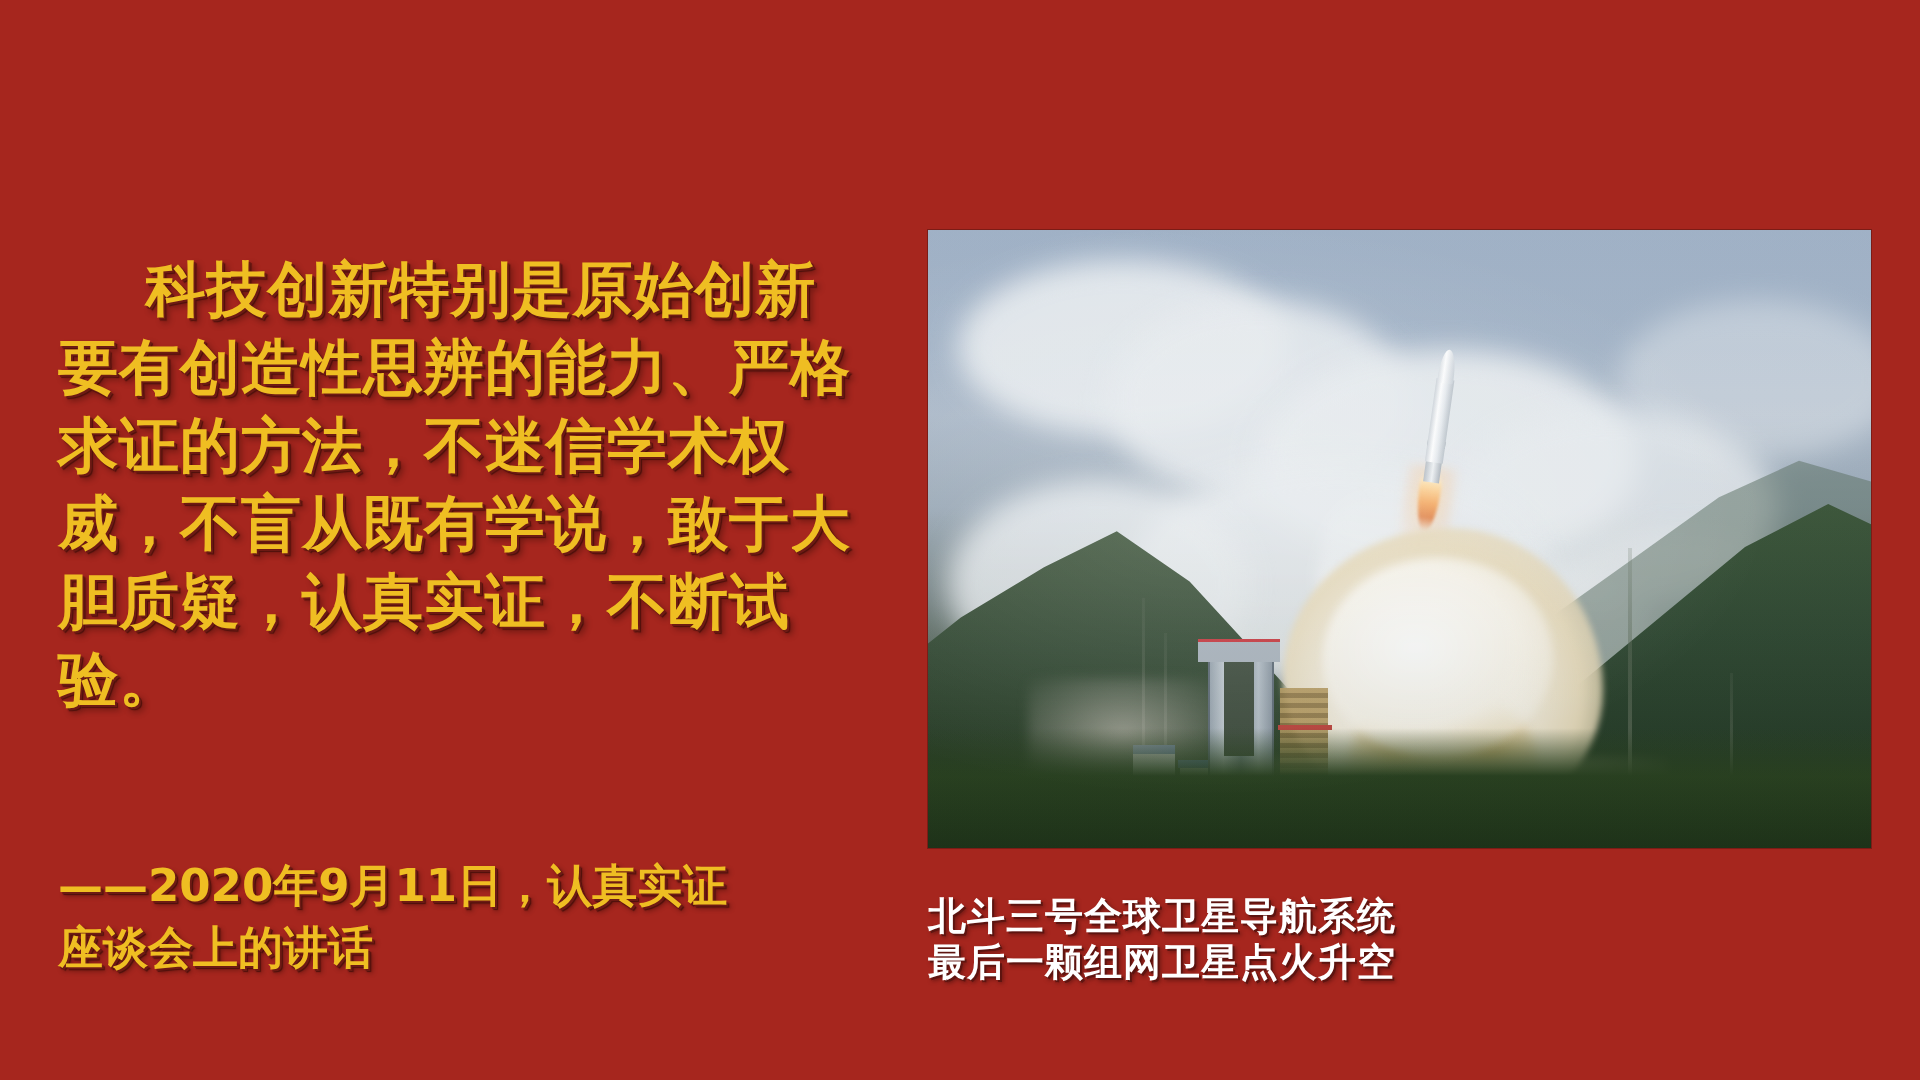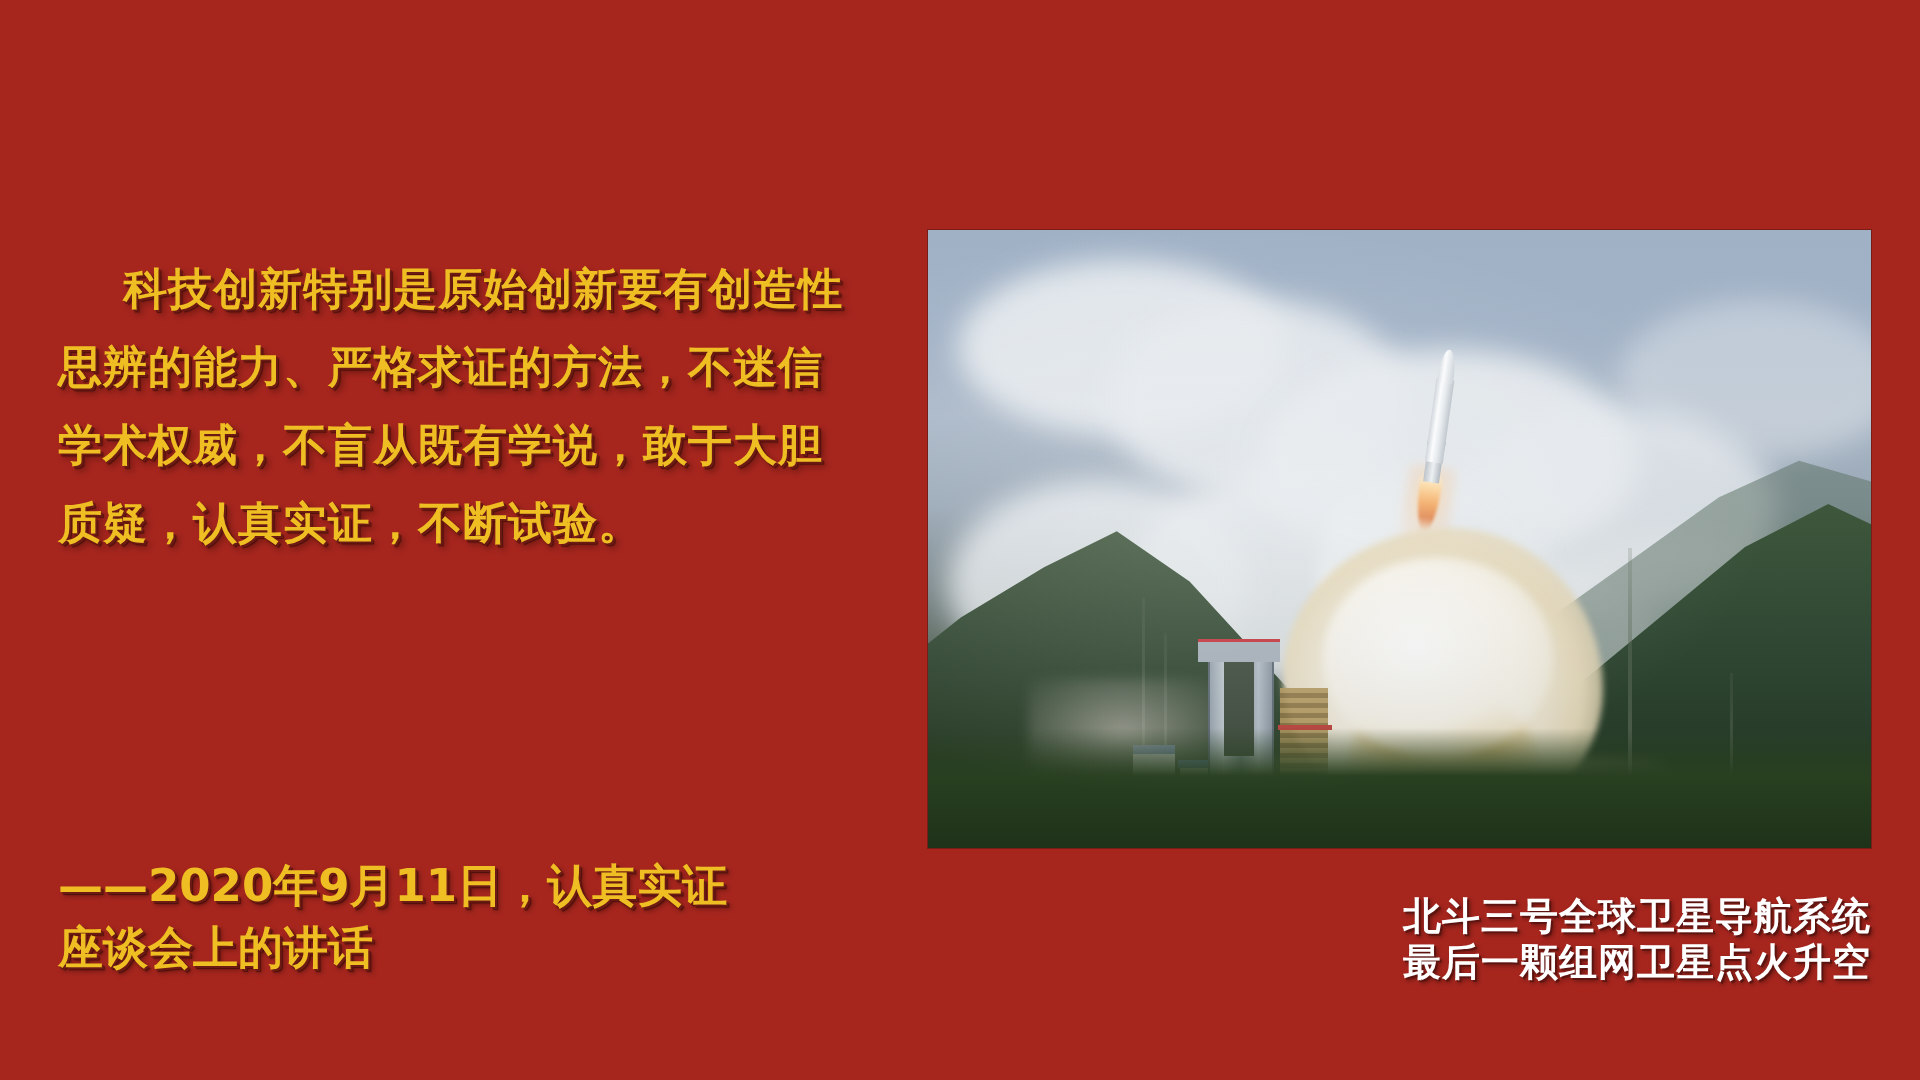--- a/index.html
+++ b/index.html
@@ -23,21 +23,21 @@
 
   
   #quote-block {
     position: absolute;
     left: 58px;
     top: 250px;
     width: 800px;
   }
   #quote-text {
     color: #EFBE22;
-    font-size: 44px;
+    font-size: 60px;
     line-height: 78px;
     font-weight: 700;
     letter-spacing: 1px;
     white-space: pre-wrap;
     text-indent: 0;
     text-shadow:
        2px 2px 0px #6d1a14,
        3px 3px 1px rgba(60,12,8,0.75),
        5px 5px 6px rgba(40,8,5,0.45);
     font-family: "DejaVu Sans", "Liberation Sans", sans-serif;
@@ -272,21 +272,21 @@
       linear-gradient(to bottom, rgba(210,220,230,0.10) 0%, rgba(170,185,195,0.05) 45%, rgba(30,45,25,0.12) 100%);
     pointer-events: none;
   }
 
   
   #caption {
     position: absolute;
     left: 928px;
     top: 893px;
     width: 943px;
-    text-align: right;
+    text-align: left;
     color: #FFFFFF;
     font-size: 38px;
     line-height: 46px;
     font-weight: 700;
     white-space: pre-wrap;
     letter-spacing: 1px;
     text-shadow:
       2px 2px 0px rgba(90,20,15,0.9),
       3px 3px 4px rgba(50,10,8,0.55);
     font-family: "DejaVu Sans", "Liberation Sans", sans-serif;

